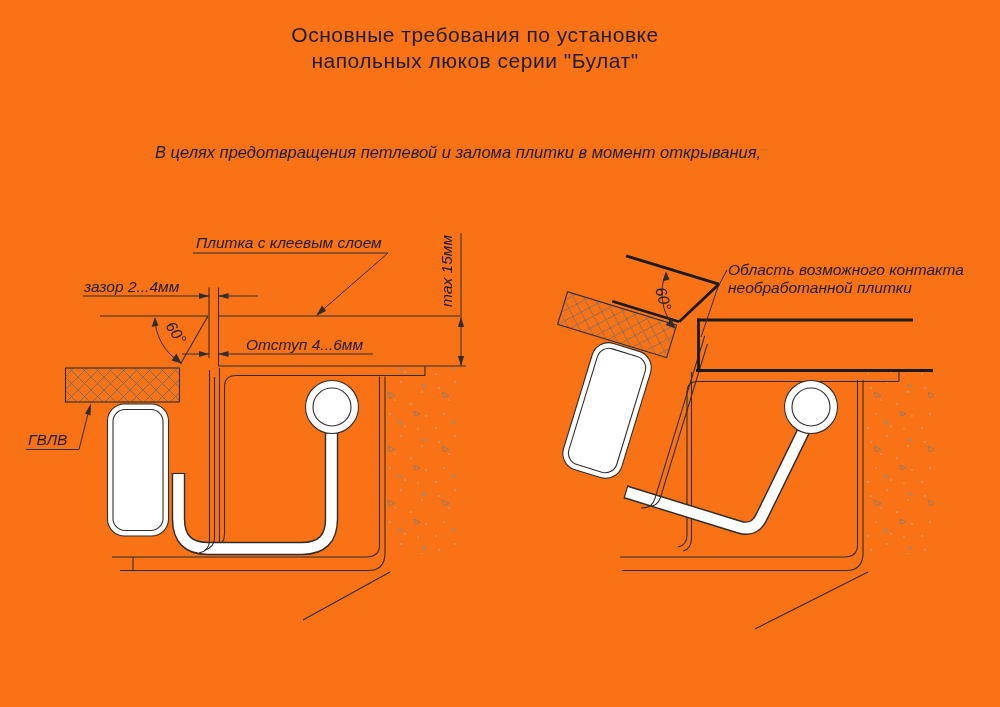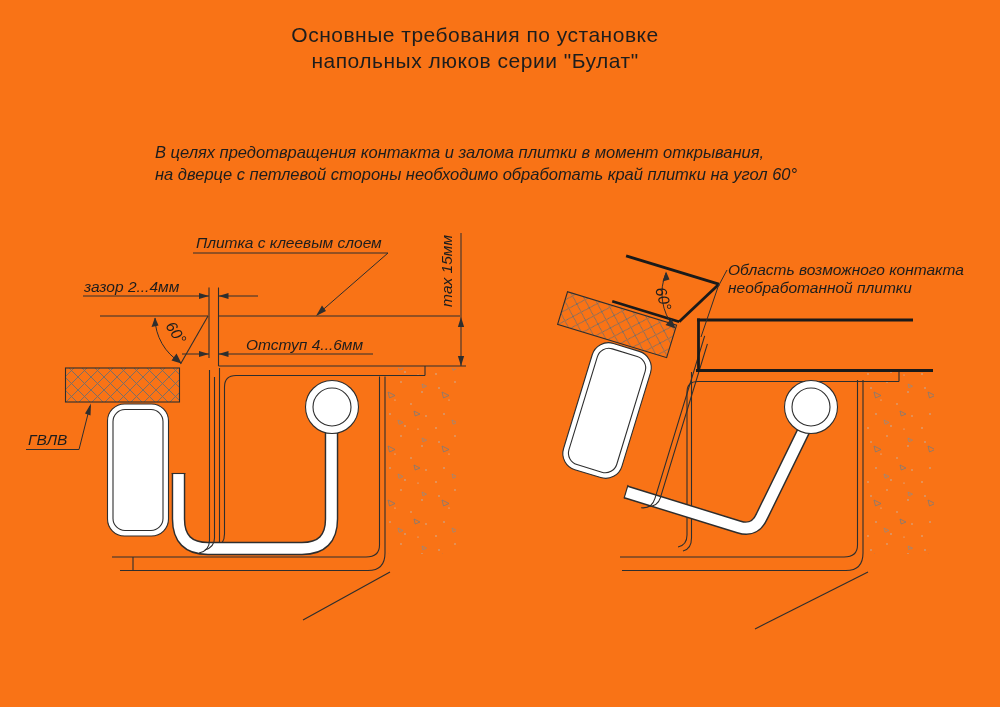--- a/index.html
+++ b/index.html
@@ -23,22 +23,21 @@
 <body>
 
 <div class="page">
 
   <div class="title">
     <div>Основные требования по установке</div>
     <div>напольных люков серии "Булат"</div>
   </div>
 
   <div class="note">
-    <div>В целях предотвращения контакта и залома плитки в момент открывания,</div>
-    <div>на дверце с петлевой стороны необходимо обработать край плитки на угол 60°</div>
+    <div>В целях предотвращения петлевой и залома плитки в момент открывания,</div>
   </div>
 
   <svg width="1000" height="707" viewBox="0 0 1000 707">
     <defs>
       <pattern id="xhatch" width="13" height="13" patternUnits="userSpaceOnUse">
         <path d="M0,13 L13,0 M0,0 L13,13" stroke="#6e6e6e" stroke-width="0.9" fill="none"></path>
       </pattern>
       <pattern id="concrete" width="54" height="54" patternUnits="userSpaceOnUse">
         <circle cx="7" cy="10" r="0.8" fill="#b5b5b5"></circle>
         <circle cx="23" cy="4" r="0.7" fill="#c0c0c0"></circle>

